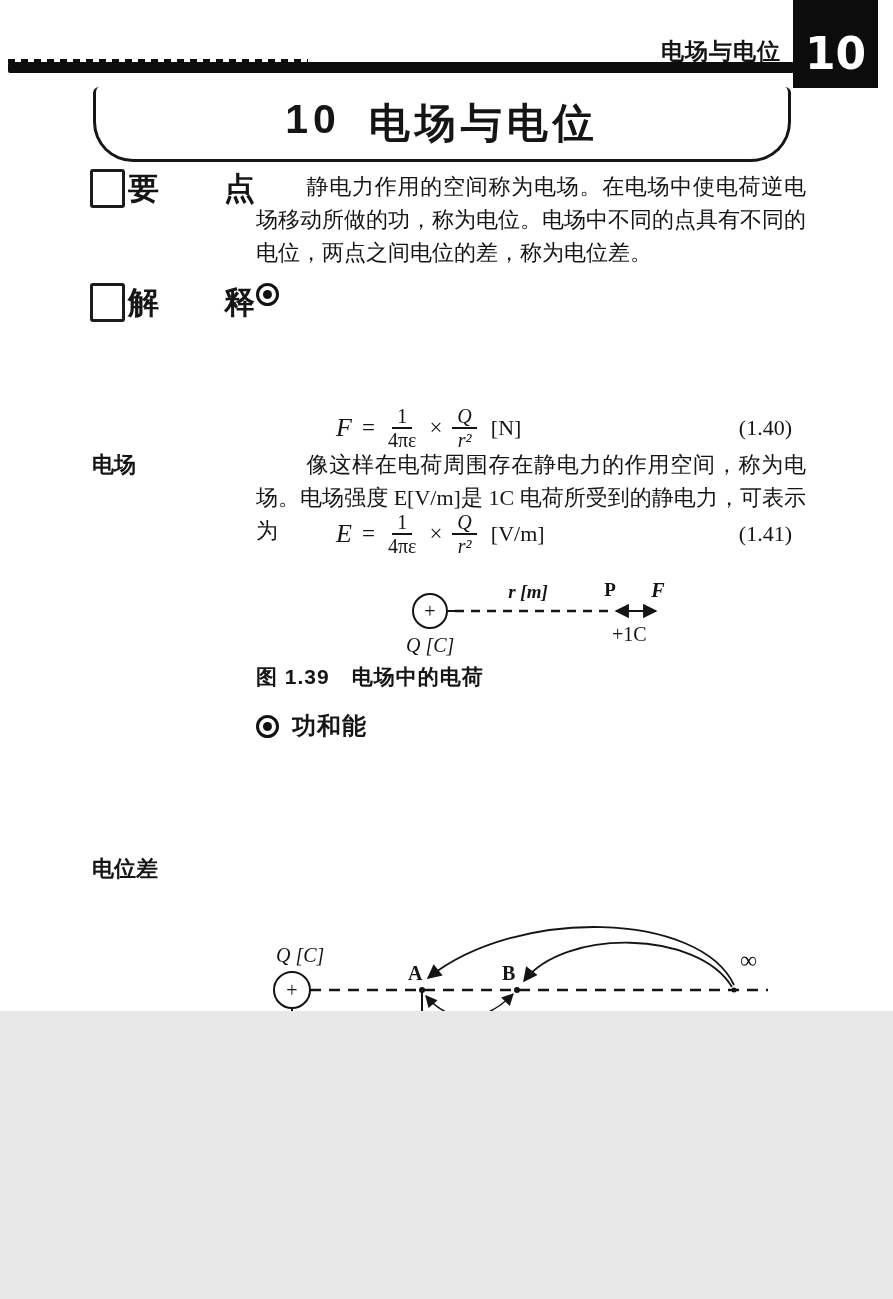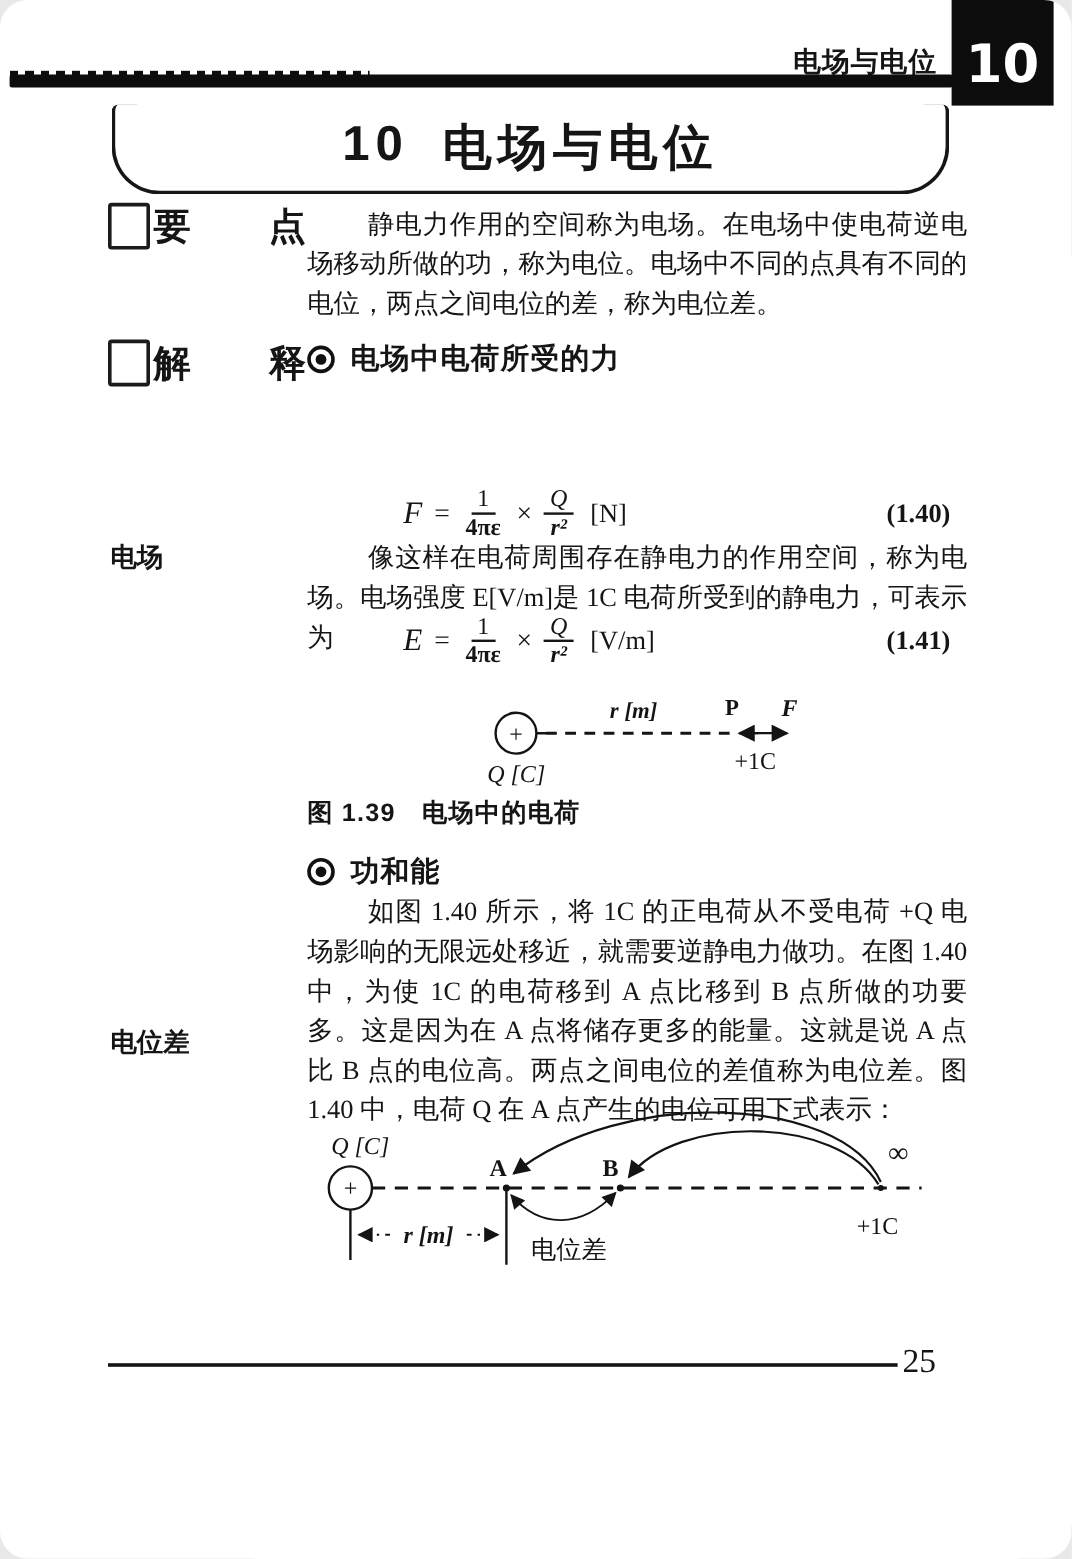--- a/index.html
+++ b/index.html
@@ -1,18 +1,18 @@
 <!DOCTYPE html>
 <html><head>
 <meta charset="utf-8">
 <style>
   html,body{margin:0;padding:0;background:#e8e8e8;}
   #page{
-    position:relative;width:893px;height:1299px;background:#ffffff;
-    font-family:"Liberation Serif", serif;color:#151515;overflow:hidden;border-radius:23px;
+    position:relative;width:893px;height:1011px;background:#ffffff;
+    font-family:"Liberation Serif", serif;color:#151515;overflow:hidden;
   }
   
   .running-title{position:absolute;top:36px;right:112px;font-size:23px;font-weight:bold;
     font-family:"Liberation Sans",sans-serif;letter-spacing:1px;}
   .chapter-box{position:absolute;left:793px;top:0;width:85px;height:88px;background:#0c0c0c;
     display:flex;align-items:flex-end;justify-content:center;}
   .chapter-box span{color:#fff;font-family:"DejaVu Sans",sans-serif;font-size:44px;
     font-weight:bold;line-height:1;margin-bottom:12px;}
   .top-bar{position:absolute;left:8px;top:62px;width:786px;height:11px;background:#0d0d0d;
     border-radius:2px;}
@@ -37,24 +37,24 @@
   .bullet i{width:9px;height:9px;background:#111;border-radius:50%;}
   .topic-heading b{font-family:"Liberation Sans",sans-serif;font-size:24px;letter-spacing:1px;}
   .margin-label{position:absolute;left:92px;font-family:"Liberation Sans",sans-serif;
     font-weight:bold;font-size:22px;}
   
   .formula{position:absolute;left:256px;width:550px;height:54px;display:flex;align-items:center;font-size:23px;}
   .f-inner{display:flex;align-items:center;gap:10px;margin-left:80px;}
   .f-var{font-style:italic;font-size:26px;}
   .frac{display:inline-flex;flex-direction:column;align-items:center;font-size:20px;line-height:1.1;}
   .frac .num{padding:0 5px;border-bottom:2px solid #151515;}
-  .frac .den{padding:0 3px;font-weight:bold;}
+  .frac .den{padding:0 3px;}
   .frac.vfrac .num,.frac.vfrac .den{font-style:italic;}
   .f-unit{font-size:22px;margin-left:4px;}
-  .eq-tag{margin-left:auto;padding-right:14px;font-size:22px;font-weight:bold;}
+  .eq-tag{margin-left:auto;padding-right:14px;font-size:22px;}
   
   .fig{position:absolute;}
   .fig-caption{position:absolute;text-align:left;font-weight:bold;font-size:21px;
     font-family:"Liberation Sans",sans-serif;letter-spacing:1px;}
   svg text{font-family:"Liberation Serif",serif;fill:#141414;}
   
   .footer-rule{position:absolute;left:90px;top:1136px;width:658px;height:3px;background:#141414;}
   .page-number{position:absolute;left:752px;top:1119px;font-size:28px;}
 </style>
 </head>
@@ -81,21 +81,20 @@
   <div class="body-text indent" style="top:170px;">静电力作用的空间称为电场。在电场中使电荷逆电场移动所做的功，称为电位。电场中不同的点具有不同的电位，两点之间电位的差，称为电位差。</div>
 
   <div class="sec-checkbox" style="left:90px;top:283px;"></div>
   <div class="sec-word" style="left:128px;top:287px;">解</div>
   <div class="sec-word" style="left:224px;top:287px;">释</div>
 
   <div class="topic-heading" style="top:283px;">
     <span class="bullet">
         <i></i>
       </span>
-    <b>电场中电荷所受的力</b>
   </div>
 
   <div class="formula" style="top:401px;">
     <span class="f-inner">
       <span class="f-var">F</span>
       <span>=</span>
       <span class="frac">
         <span class="num">1</span>
         <span class="den">4πε</span>
       </span>
@@ -151,21 +150,20 @@
     </svg>
   </div>
   <div class="fig-caption" style="left:256px;top:663px;width:550px;">图 1.39　电场中的电荷</div>
 
   <div class="topic-heading" style="top:710px;">
     <span class="bullet">
         <i></i>
       </span>
     <b>功和能</b>
   </div>
-  <div class="body-text indent" style="top:743px;">如图 1.40 所示，将 1C 的正电荷从不受电荷 +Q 电场影响的无限远处移近，就需要逆静电力做功。在图 1.40 中，为使 1C 的电荷移到 A 点比移到 B 点所做的功要多。这是因为在 A 点将储存更多的能量。这就是说 A 点比 B 点的电位高。两点之间电位的差值称为电位差。图 1.40 中，电荷 Q 在 A 点产生的电位可用下式表示：</div>
   <div class="margin-label" style="top:854px;">电位差</div>
 
   <div class="fig" style="left:262px;top:926px;">
     <svg width="532" height="142" viewBox="0 0 532 142">
       <defs>
         <marker id="m140" viewBox="0 0 10 10" refX="9" refY="5" markerWidth="9" markerHeight="8" orient="auto-start-reverse">
           <path d="M0,0 L10,5 L0,10 z" fill="#141414"></path>
         </marker>
       </defs>
       <text x="14" y="36" font-size="20" font-style="italic">Q [C]</text>

